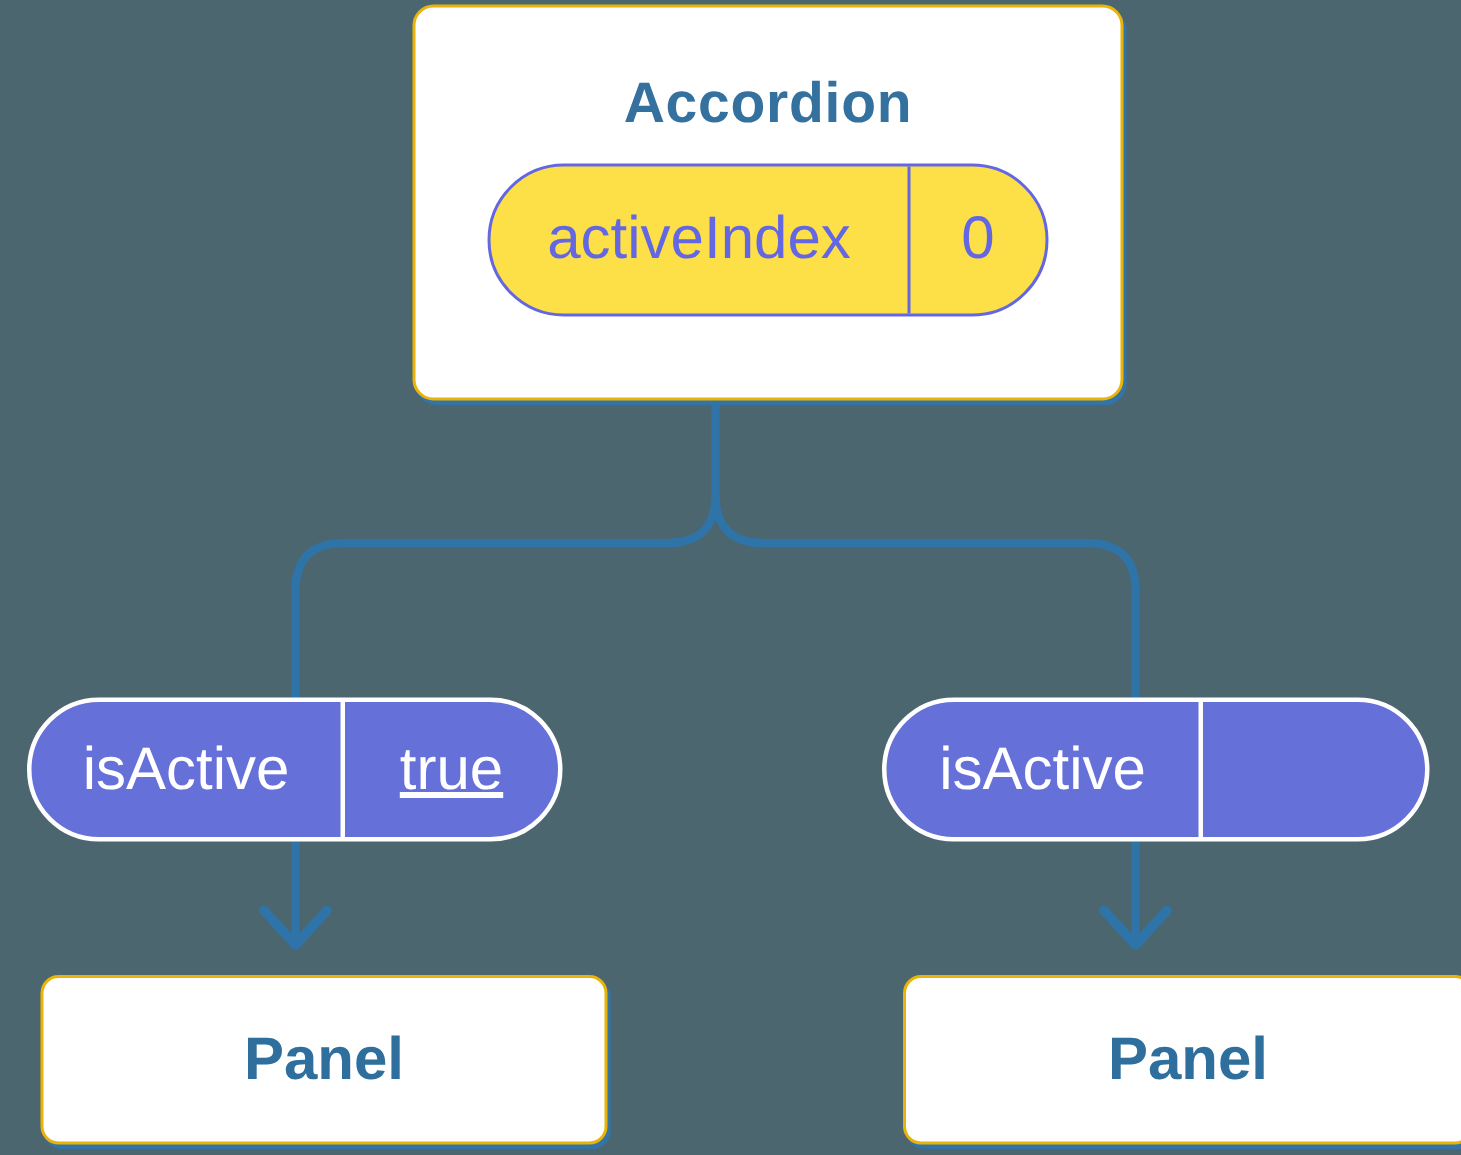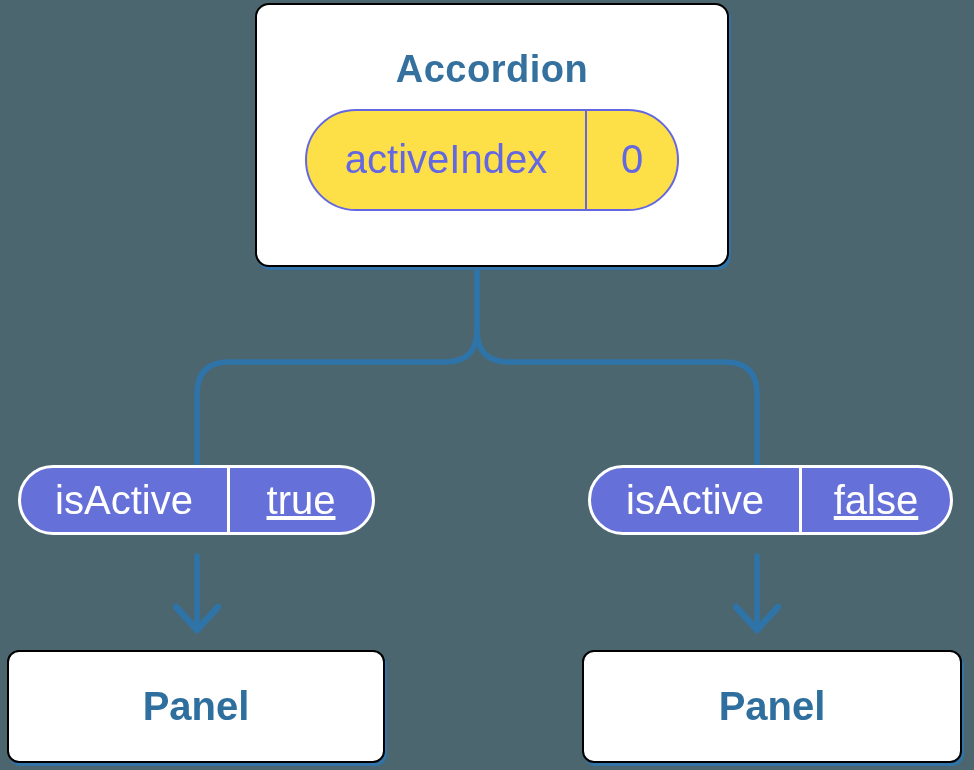--- a/index.html
+++ b/index.html
@@ -16,24 +16,25 @@
   }
   .connector-svg {
     position: absolute;
     left: 0; top: 0;
     width: 974px; height: 770px;
     z-index: 1;
   }
   .card {
     position: absolute;
     background: #ffffff;
-    border: 2px solid #000000;
+    border: 2px solid #eab308;
     box-shadow: 2px 3px 0 #3274a8;
     box-sizing: border-box;
     z-index: 2;
+    margin-left: 20px;
   }
   .accordion-card {
     left: 255px; top: 3px;
     width: 474px; height: 264px;
     border-radius: 14px;
     display: flex;
     flex-direction: column;
     align-items: center;
   }
   .accordion-title {
@@ -68,21 +69,21 @@
   }
   .pill-outline .pill-value-cell {
     flex: 1;
     display: flex;
     align-items: center;
     justify-content: center;
   }
   .pill-filled {
     position: absolute;
     top: 465px;
-    height: 70px;
+    height: 96px;
     box-sizing: border-box;
     background: #6670d9;
     border: 3px solid #ffffff;
     border-radius: 49px;
     display: flex;
     align-items: stretch;
     color: #ffffff;
     font-size: 40px;
     z-index: 2;
   }
@@ -145,21 +146,20 @@
 
   <div class="pill-filled pill-left">
     <div class="pill-name-cell">isActive</div>
     <div class="pill-divider"></div>
     <div class="pill-value-cell">true</div>
   </div>
 
   <div class="pill-filled pill-right">
     <div class="pill-name-cell">isActive</div>
     <div class="pill-divider"></div>
-    <div class="pill-value-cell">false</div>
   </div>
 
   <div class="card panel-card panel-left">
     <span>Panel</span>
   </div>
 
   <div class="card panel-card panel-right">
     <span>Panel</span>
   </div>
 

